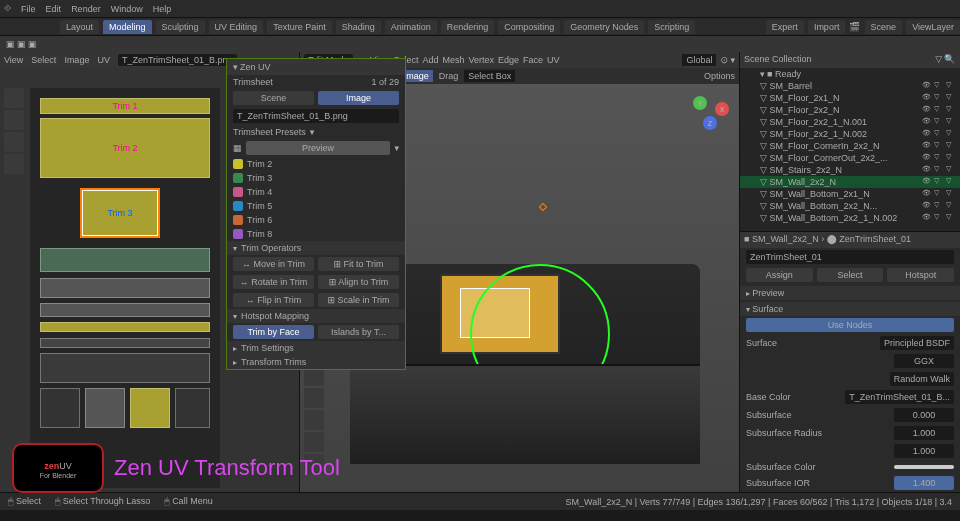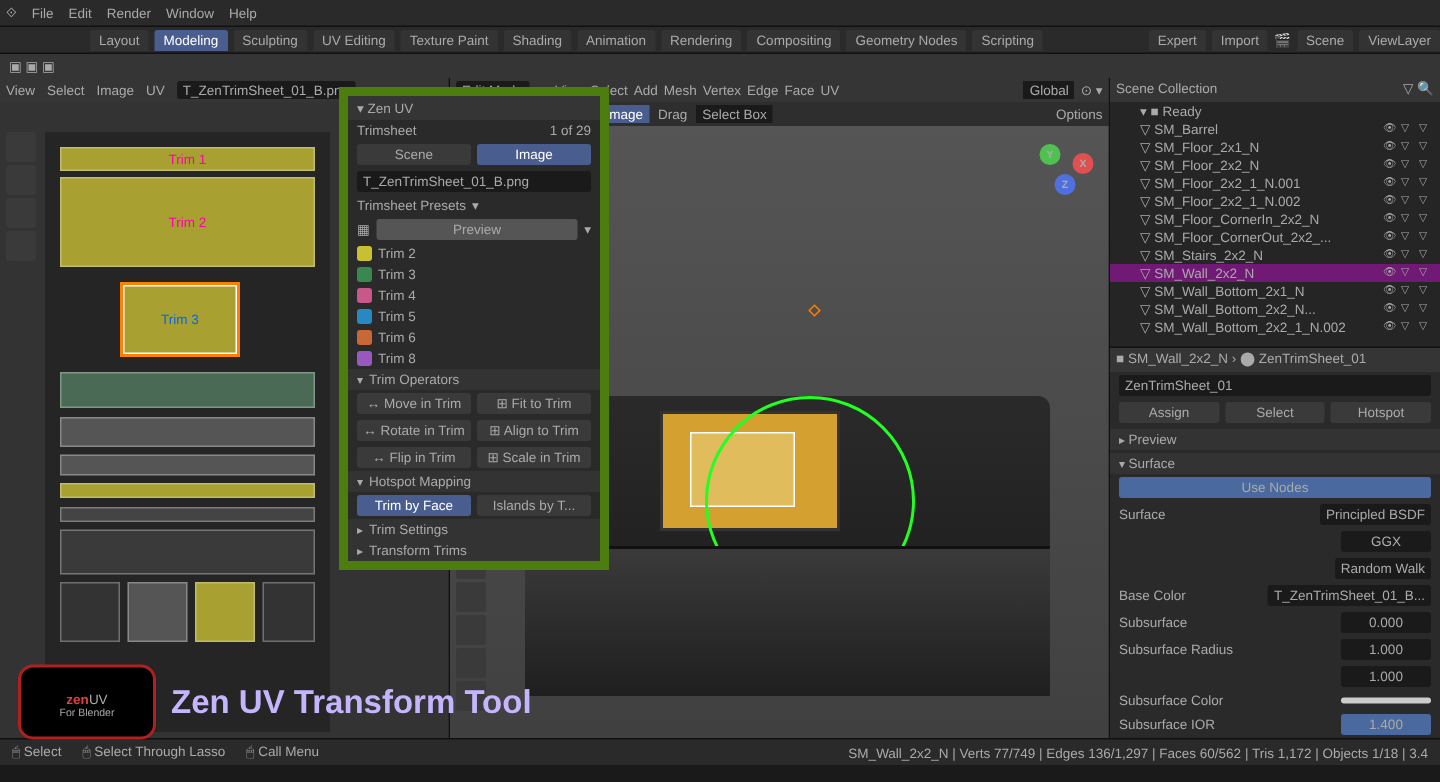--- a/index.html
+++ b/index.html
@@ -26,47 +26,47 @@
 .vp-view{position:relative;height:408px;background:linear-gradient(#555,#404040)}
 .stats{position:absolute;left:8px;top:6px;font-size:8px;line-height:11px;color:#ccc}
 .model{position:absolute;left:50px;top:180px;width:350px;height:200px;background:linear-gradient(#2a2a2a,#1a1a1a);border-radius:8px}
 .model-face{position:absolute;left:90px;top:10px;width:120px;height:80px;background:#d4a030;border:2px solid #333}
 .gizmo-circle{position:absolute;left:120px;top:0;width:140px;height:140px;border:2px solid #2f2;border-radius:50%}
 .vp-tools{position:absolute;left:4px;top:40px;width:22px;display:flex;flex-direction:column;gap:2px}
 .vp-tools div{width:20px;height:20px;background:#3a3a3a;border-radius:2px}
 .vp-axes{position:absolute;right:10px;top:10px}
 .axis-ball{width:40px;height:40px;position:relative}
 .axis-ball span{position:absolute;width:14px;height:14px;border-radius:50%;display:flex;align-items:center;justify-content:center;font-size:7px;font-weight:bold}
-.zen-popup{position:absolute;left:226px;top:58px;width:180px;background:#2a2a2a;border:6px solid #4d7c0f;z-index:50}
+.zen-popup{position:absolute;left:226px;top:58px;width:180px;background:#2a2a2a;border:1px solid #4d7c0f;z-index:50}
 .zen-h{background:#353535;padding:3px 6px;font-size:9px;display:flex;justify-content:space-between}
 .zen-row{padding:2px 6px;display:flex;align-items:center;gap:4px;font-size:8px}
 .zen-btn{background:#3a3a3a;padding:2px 4px;border-radius:2px;flex:1;text-align:center}
 .swatch{width:10px;height:10px;border-radius:2px}
 .zen-input{background:#1a1a1a;padding:2px 4px;border-radius:2px;flex:1}
 .right{width:220px;background:#2a2a2a;display:flex;flex-direction:column}
 .outliner{height:180px;background:#252525;overflow:hidden;border-bottom:1px solid #111}
 .out-h{height:16px;background:#353535;padding:2px 4px;font-size:8px;display:flex;justify-content:space-between}
 .out-item{padding:1px 4px 1px 20px;font-size:8px;display:flex;align-items:center;gap:3px;justify-content:space-between}
-.out-item.sel{background:#701a75}
+.out-item.sel{background:#14532d}
 .out-item .icons{display:flex;gap:2px}
 .out-item .icons span{width:10px;height:10px;font-size:7px}
 .props{flex:1;background:#2a2a2a;overflow:hidden}
 .prop-h{height:16px;background:#353535;padding:2px 4px;font-size:8px}
 .prop-row{padding:2px 6px;display:flex;align-items:center;gap:4px;font-size:8px;justify-content:space-between}
 .prop-btn{background:#3a3a3a;padding:2px 6px;border-radius:2px;flex:1;text-align:center}
 .prop-btn.blue{background:#4a6a9f}
 .prop-val{background:#1a1a1a;padding:2px 4px;border-radius:2px;min-width:60px;text-align:center}
 .prop-sec{background:#333;padding:2px 6px;font-size:8px;margin-top:2px}
 .statusbar{height:18px;background:#2a2a2a;display:flex;align-items:center;gap:14px;padding:0 8px;font-size:8px;border-top:1px solid #111}
 .overlay{position:absolute;left:12px;bottom:28px;display:flex;align-items:center;gap:10px;z-index:100}
 .zen-logo{width:92px;height:50px;background:#000;border:2px solid #b02020;border-radius:10px;display:flex;align-items:center;justify-content:center;flex-direction:column}
 .zen-logo .t1{font-size:13px;color:#fff}
 .zen-logo .t1 b{color:#e04040}
 .zen-logo .t2{font-size:7px;color:#aaa}
-.overlay-title{font-size:22px;color:#c4b5fd;font-weight:700}
+.overlay-title{font-size:22px;color:#d946ef;font-weight:400}
 .marker{position:absolute;width:6px;height:6px;border:1px solid #ff7f00;transform:rotate(45deg)}
 </style>
 </head>
 <body>
 
 <div class="topbar">
   <span>⟐</span>
   <span>File</span>
   <span>Edit</span>
   <span>Render</span>

